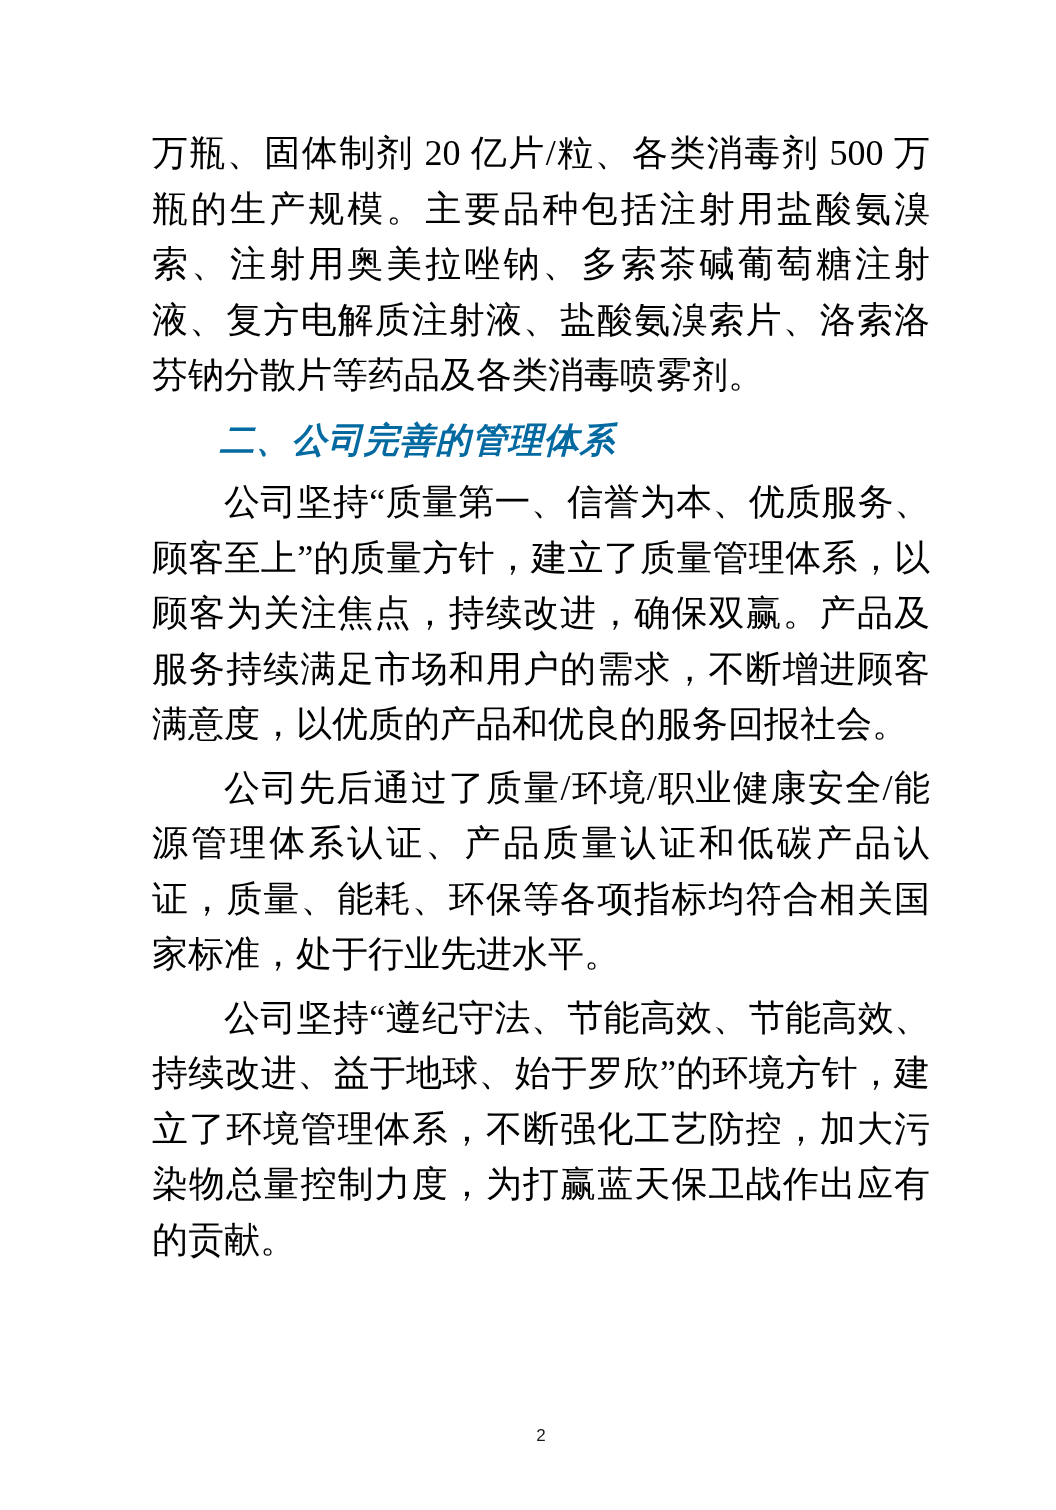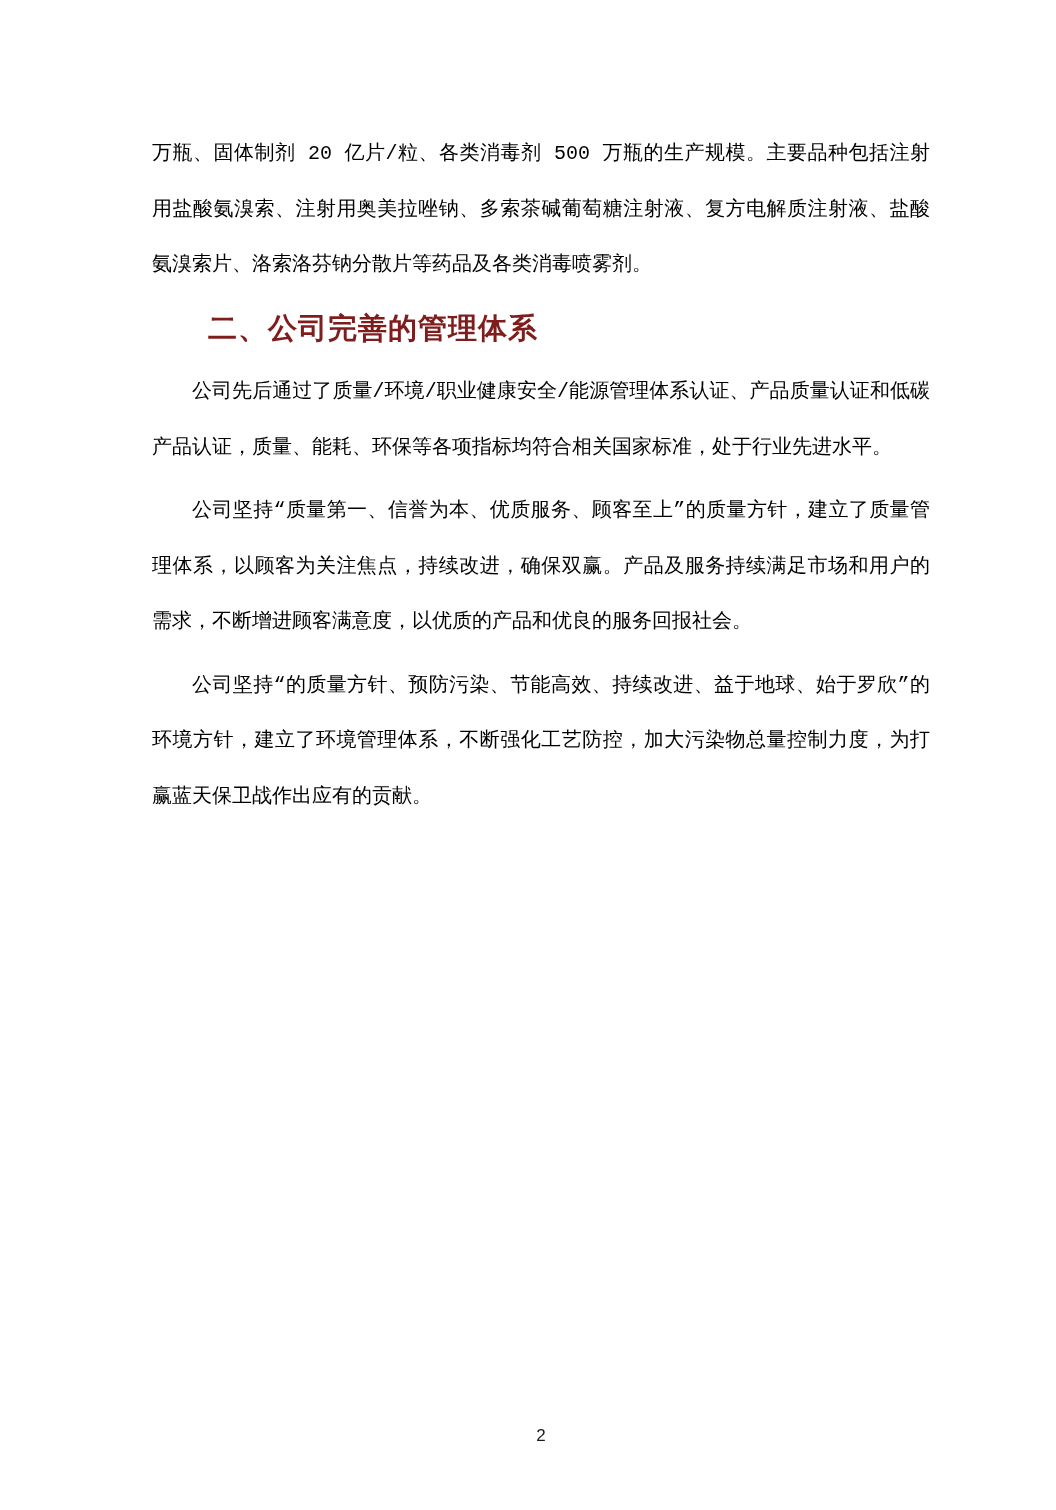--- a/index.html
+++ b/index.html
@@ -15,40 +15,41 @@
     overflow: hidden;
   }
   .doc-body {
     position: absolute;
     left: 152px;
     top: 126px;
     width: 778px;
   }
   .para {
     margin: 0 0 8px 0;
-    font-family: Liberation Mono, monospace;
-    font-size: 20px;
+    font-family: Liberation Serif, serif;
+    font-size: 36px;
     line-height: 55.5px;
     color: #000000;
     text-align: justify;
     text-indent: 2em;
     word-break: break-all;
   }
   .para.no-indent {
     text-indent: 0;
   }
   .heading {
     margin: 0 0 8px 0;
     font-family: "Liberation Sans", "DejaVu Sans", sans-serif;
     font-weight: bold;
-    font-size: 29px;
+    font-size: 35px;
     line-height: 55.5px;
-    color: #7f1d1d;
+    color: #0369a1;
     text-indent: 1.93em;
     letter-spacing: 1px;
+    font-style: italic;
   }
   .footer {
     position: absolute;
     left: 152px;
     top: 1426px;
     width: 778px;
     text-align: center;
   }
   .page-number {
     font-family: "Liberation Sans", "DejaVu Sans", sans-serif;
@@ -59,25 +60,25 @@
 </head>
 <body>
 
 <div class="page">
   <div class="doc-body">
 
     <p class="para no-indent">万瓶、固体制剂 20 亿片/粒、各类消毒剂 500 万瓶的生产规模。主要品种包括注射用盐酸氨溴索、注射用奥美拉唑钠、多索茶碱葡萄糖注射液、复方电解质注射液、盐酸氨溴索片、洛索洛芬钠分散片等药品及各类消毒喷雾剂。</p>
 
     <h2 class="heading">二、公司完善的管理体系</h2>
 
+    <p class="para">公司坚持“质量第一、信誉为本、优质服务、顾客至上”的质量方针，建立了质量管理体系，以顾客为关注焦点，持续改进，确保双赢。产品及服务持续满足市场和用户的需求，不断增进顾客满意度，以优质的产品和优良的服务回报社会。</p>
+
     <p class="para">公司先后通过了质量/环境/职业健康安全/能源管理体系认证、产品质量认证和低碳产品认证，质量、能耗、环保等各项指标均符合相关国家标准，处于行业先进水平。</p>
 
-    <p class="para">公司坚持“质量第一、信誉为本、优质服务、顾客至上”的质量方针，建立了质量管理体系，以顾客为关注焦点，持续改进，确保双赢。产品及服务持续满足市场和用户的需求，不断增进顾客满意度，以优质的产品和优良的服务回报社会。</p>
-
-    <p class="para">公司坚持“的质量方针、预防污染、节能高效、持续改进、益于地球、始于罗欣”的环境方针，建立了环境管理体系，不断强化工艺防控，加大污染物总量控制力度，为打赢蓝天保卫战作出应有的贡献。</p>
+    <p class="para">公司坚持“遵纪守法、节能高效、节能高效、持续改进、益于地球、始于罗欣”的环境方针，建立了环境管理体系，不断强化工艺防控，加大污染物总量控制力度，为打赢蓝天保卫战作出应有的贡献。</p>
 
 
 
   </div>
 
   <div class="footer">
     <span class="page-number">2</span>
   </div>
 </div>
 

